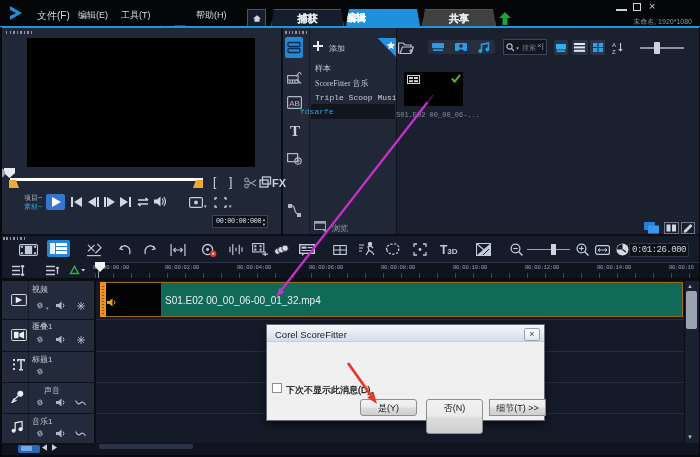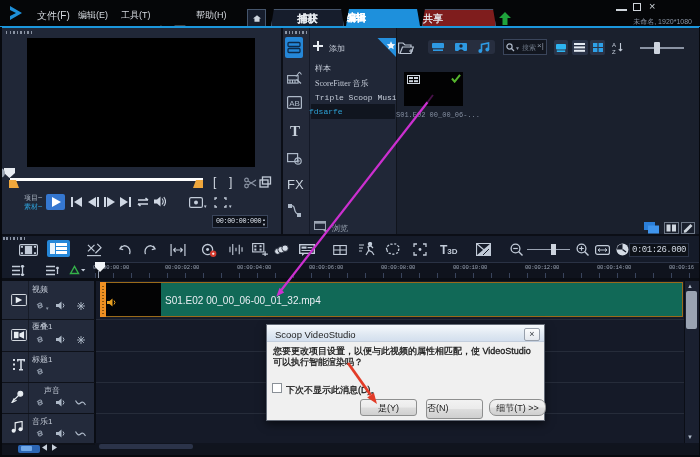--- a/index.html
+++ b/index.html
@@ -25,21 +25,21 @@
 <div class="a" style="left:633px;top:3px;width:8px;height:8px;border:1.5px solid #cfd4da"></div>
 <div class="a" style="left:649px;top:0px;color:#cfd4da;font-size:11px">×</div>
 <div class="a" style="left:0;top:17px;width:692px;color:#8d97a6;font-size:7px;text-align:right">未命名, 1920*1080</div>
 
 <div class="a" style="left:247px;top:9px;width:19px;height:17px;background:#161d2c;border:1px solid #45556c;border-bottom:none"></div>
 <svg class="a" style="left:253px;top:14.5px" width="8" height="7" viewBox="0 0 11 9">
     <path d="M5.5 0 L11 4.5 L9 4.5 L9 9 L2 9 L2 4.5 L0 4.5 Z" fill="#cfd6df"></path>
   </svg>
 <div class="a" style="left:271px;top:9px;width:73px;height:17px;background:#161d2c;border:1px solid #45556c;border-bottom:none;clip-path:polygon(4% 0,96% 0,100% 100%,0 100%);color:#e6eaef;font-size:10px;font-weight:bold;text-align:center;line-height:17px;-webkit-text-stroke:0.3px #e6eaef">捕获</div>
 <div class="a" style="left:346px;top:9px;width:74px;height:17px;background:#1e90dc;clip-path:polygon(4% 0,96% 0,100% 100%,0 100%);color:#fff;font-size:10px;font-weight:bold;text-align:left;line-height:17px;-webkit-text-stroke:0.3px #fff">编辑</div>
-<div class="a" style="left:422px;top:9px;width:74px;height:17px;background:#7f1d1d;border:1px solid #45556c;border-bottom:none;clip-path:polygon(4% 0,96% 0,100% 100%,0 100%);color:#e6eaef;font-size:10px;font-weight:normal;line-height:17px;-webkit-text-stroke:0.3px #e6eaef">共享</div>
+<div class="a" style="left:422px;top:9px;width:74px;height:17px;background:#404040;border:1px solid #45556c;border-bottom:none;clip-path:polygon(4% 0,96% 0,100% 100%,0 100%);color:#e6eaef;font-size:10px;font-weight:bold;text-align:center;line-height:17px;-webkit-text-stroke:0.3px #e6eaef">共享</div>
 <svg class="a" style="left:499px;top:12px" width="12" height="13" viewBox="0 0 12 13">
     <path d="M6 0 L12 6 L8.5 6 L8.5 13 L3.5 13 L3.5 6 L0 6 Z" fill="#1fa33c"></path>
   </svg>
 <div class="a" style="left:0;top:26px;width:700px;height:1.5px;background:#1b96dc"></div>
 
 <div class="a" style="left:0;top:27.5px;width:700px;height:206px;background:#202737"></div>
 
 <div class="a dots" style="left:6px;top:31px;width:26px"></div>
 <div class="a" style="left:27px;top:38px;width:228px;height:128.5px;background:#000"></div>
 
@@ -147,21 +147,21 @@
     <text x="2.2" y="9.5" fill="#aeb9c8" font-size="8" font-family="Liberation Sans">AB</text>
   </svg>
 <div class="a" style="left:290px;top:123px;color:#c8d1dc;font-size:15px;font-weight:bold;font-family:'Liberation Serif',serif">T</div>
 <svg class="a" style="left:287px;top:151px" width="15" height="14" viewBox="0 0 15 14">
     <g fill="none" stroke="#aeb9c8" stroke-width="1.2">
       <rect x="0.6" y="2.6" width="10" height="8"></rect>
       <circle cx="11" cy="10" r="3.2"></circle>
       <path d="M11 8.2 V11.8 M9.2 10 H12.8" stroke-width="1"></path>
     </g>
   </svg>
-<div class="a" style="left:287px;top:177px;color:#c8d1dc;font-size:13px;font-weight:normal">FX</div>
+<div class="a" style="left:272px;top:177px;color:#c8d1dc;font-size:11px;font-weight:bold">FX</div>
 <svg class="a" style="left:288px;top:204px" width="13" height="13" viewBox="0 0 13 13">
     <path d="M1.5 2 Q6 0.5 6.5 5 Q7 9.5 11.5 11" fill="none" stroke="#aeb9c8" stroke-width="1.3"></path>
     <rect x="0" y="0" width="4" height="4" fill="#aeb9c8"></rect>
     <rect x="9" y="9" width="4" height="4" fill="#aeb9c8"></rect>
   </svg>
 
 <div class="a" style="left:311px;top:27.5px;width:85px;height:206px;background:#202737"></div>
 <div class="a" style="left:313px;top:41px;width:10px;height:10px">
     <svg width="10" height="10" viewBox="0 0 10 10">
       <path d="M4 0 H6 V4 H10 V6 H6 V10 H4 V6 H0 V4 H4 Z" fill="#e8edf3"></path>
@@ -169,21 +169,21 @@
   </div>
 <div class="a" style="left:329px;top:43px;color:#c3cad6;font-size:8px">添加</div>
 <svg class="a" style="left:377px;top:38px" width="19" height="19" viewBox="0 0 19 19">
     <path d="M0.5 0 H19 V19 Z" fill="#2590de"></path>
     <path d="M14 3.2 L15.3 6 L18.3 6.3 L16.1 8.3 L16.7 11.2 L14 9.7 L11.3 11.2 L11.9 8.3 L9.7 6.3 L12.7 6 Z" fill="#eef6fd"></path>
   </svg>
 <div class="a" style="left:315px;top:62.5px;color:#c5ccd8;font-size:8px;font-family:'Liberation Mono',monospace">样本</div>
 <div class="a" style="left:315px;top:77.5px;color:#c5ccd8;font-size:8px;font-family:Liberation Serif, serif">ScoreFitter 音乐</div>
 <div class="a" style="left:315px;top:92.5px;color:#c5ccd8;font-size:8px;font-family:'Liberation Mono',monospace">Triple Scoop Music</div>
 <div class="a" style="left:311px;top:104px;width:84px;height:15px;background:#10151f"></div>
-<div class="a" style="left:309px;top:107px;color:#2ea4d8;font-size:8px;font-family:'Liberation Mono',monospace">fdsarfe</div>
+<div class="a" style="left:300px;top:107px;color:#2ea4d8;font-size:8px;font-family:'Liberation Mono',monospace">fdsarfe</div>
 <svg class="a" style="left:314px;top:221px" width="15" height="12" viewBox="0 0 15 12">
     <rect x="0.5" y="0.5" width="11" height="8" fill="none" stroke="#9aa4b2"></rect>
     <rect x="0.5" y="0.5" width="11" height="2.2" fill="#9aa4b2"></rect>
     <path d="M9 9 h6 l-3 3 z" fill="#9aa4b2"></path>
   </svg>
 <div class="a" style="left:332px;top:223px;color:#9aa4b2;font-size:8px">浏览</div>
 
 <div class="a" style="left:396px;top:27.5px;width:304px;height:206px;background:#1a202d;border-left:1px solid #10141c"></div>
 
 <svg class="a" style="left:398px;top:41px" width="16" height="15" viewBox="0 0 16 15">
@@ -549,28 +549,27 @@
 <svg class="a" style="left:42px;top:444px" width="5" height="7" viewBox="0 0 6 8">
     <path d="M6 0 L0 4 L6 8 Z" fill="#c8d0da"></path>
   </svg>
 <svg class="a" style="left:52px;top:444px" width="5" height="7" viewBox="0 0 6 8">
     <path d="M0 0 L6 4 L0 8 Z" fill="#c8d0da"></path>
   </svg>
 <div class="a" style="left:99px;top:444px;width:94px;height:4.5px;background:#2b3349;border-radius:2px"></div>
 
 <div class="a" style="left:266px;top:324px;width:279px;height:97px;background:#f0f0f0;border:1px solid #646b77;box-shadow:0 3px 8px rgba(0,0,0,0.55)">
   <div class="a" style="left:0;top:0;width:100%;height:17px;background:linear-gradient(#f6f9fc,#dfe8f2 60%,#d3dfee);border-bottom:1px solid #c3cedd"></div>
-  <div class="a" style="left:8px;top:3.5px;color:#1d1d1d;font-size:9.5px">Scoop VideoStudio</div>
+  <div class="a" style="left:8px;top:3.5px;color:#1d1d1d;font-size:9.5px">Corel ScoreFitter</div>
   <div class="a" style="left:257px;top:2.5px;width:16px;height:13px;background:linear-gradient(#fbfcfd,#e4e8ee);border:1px solid #98a0ac;border-radius:2px;color:#3a3f46;font-size:9px;text-align:center;line-height:11px">×</div>
-  <div class="a" style="left:6px;top:21px;width:268px;color:#1a1a1a;font-size:9px;line-height:10.5px;-webkit-text-stroke:0.3px #1a1a1a">您要更改项目设置，以便与此视频的属性相匹配，使 VideoStudio 可以执行智能渲染吗？</div>
   <div class="a" style="left:5px;top:58px;width:10px;height:10px;background:#fff;border:1px solid #8a9097"></div>
   <div class="a" style="left:19px;top:59px;color:#1a1a1a;font-size:9px;-webkit-text-stroke:0.3px #1a1a1a">下次不显示此消息(D)。</div>
   <div class="a" style="left:93px;top:74px;width:57px;height:17px;background:linear-gradient(#f2f2f2,#ebebeb 48%,#dddddd 52%,#cfcfcf);border:1px solid #8e8f8f;border-radius:3px;color:#1a1a1a;font-size:9px;text-align:center;line-height:16px">是(Y)</div>
-  <div class="a" style="left:159px;top:74px;width:57px;height:20px;background:linear-gradient(#f2f2f2,#ebebeb 48%,#dddddd 52%,#cfcfcf);border:1px solid #8e8f8f;border-radius:3px;color:#1a1a1a;font-size:9px;text-align:left;line-height:16px">否(N)</div>
-  <div class="a" style="left:222px;top:74px;width:57px;height:17px;background:linear-gradient(#f2f2f2,#ebebeb 48%,#dddddd 52%,#cfcfcf);border:1px solid #8e8f8f;border-radius:7px;color:#1a1a1a;font-size:9px;text-align:center;line-height:16px">细节(T) &gt;&gt;</div>
+  <div class="a" style="left:159px;top:74px;width:57px;height:35px;background:linear-gradient(#f2f2f2,#ebebeb 48%,#dddddd 52%,#cfcfcf);border:1px solid #8e8f8f;border-radius:3px;color:#1a1a1a;font-size:9px;text-align:center;line-height:16px">否(N)</div>
+  <div class="a" style="left:222px;top:74px;width:57px;height:17px;background:linear-gradient(#f2f2f2,#ebebeb 48%,#dddddd 52%,#cfcfcf);border:1px solid #8e8f8f;border-radius:0;color:#1a1a1a;font-size:9px;text-align:center;line-height:16px">细节(T) &gt;&gt;</div>
 </div>
 
 <div class="a" style="left:0;top:27px;width:1.5px;height:430px;background:#07090e"></div>
 <div class="a" style="left:698.5px;top:27px;width:1.5px;height:430px;background:#07090e"></div>
 <div class="a" style="left:0;top:455px;width:700px;height:2px;background:#07090e"></div>
 
 <svg class="a" style="left:0;top:0;pointer-events:none;z-index:50" width="700" height="457" viewBox="0 0 700 457">
   <line x1="433" y1="95" x2="427.5" y2="102.3" stroke="#cc2fd0" stroke-width="1.8" opacity="0.35"></line>
   <line x1="427.5" y1="102.3" x2="281.2" y2="290.2" stroke="#cc2fd0" stroke-width="2.2"></line>
   <polygon points="276.3,296.5 284.2,292.5 279.6,287.8" fill="#cc2fd0"></polygon>

